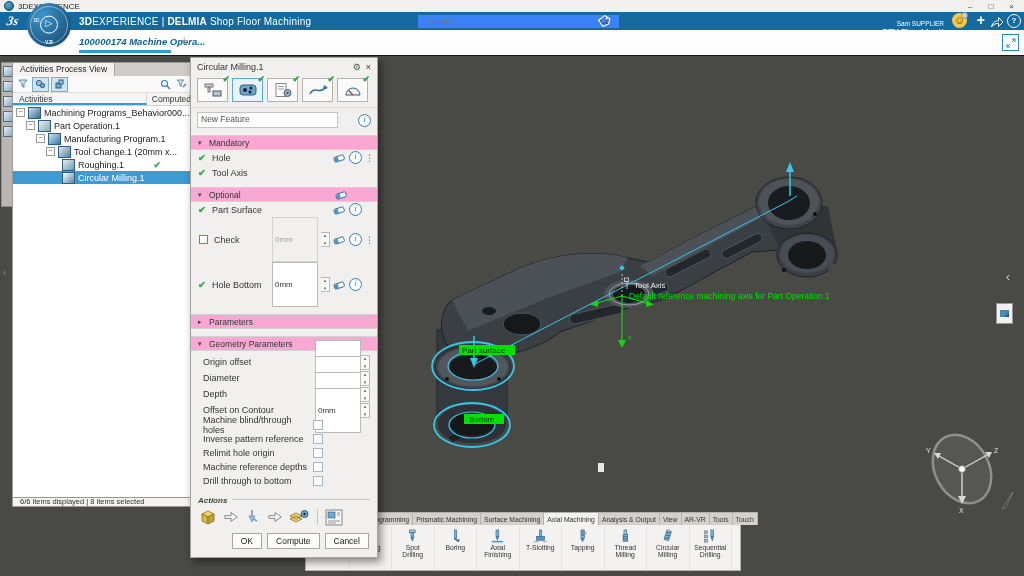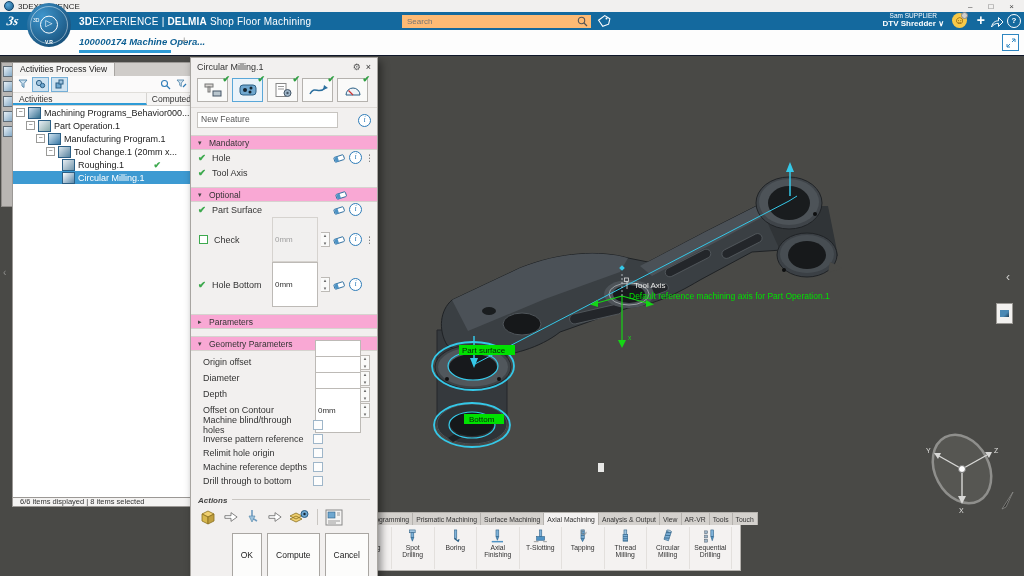--- a/index.html
+++ b/index.html
@@ -13,25 +13,25 @@
          background:radial-gradient(circle at 35% 35%,#5aa7d8,#1b5e8d);border:0.5px solid #0d3f66}
   .win-controls{margin-left:auto;display:flex;gap:16px;padding-right:10px;color:#444;font-size:8px}
   .win-controls span{cursor:default}
 
   
   .appbar{position:absolute;left:0;top:12px;width:1024px;height:18px;background:#14699e;color:#fff;z-index:55}
   .ds-logo{position:absolute;left:7px;top:1px;font-family:"Liberation Serif",serif;
            font-style:italic;font-weight:bold;font-size:13px;transform:skewX(-10deg)}
   .app-title{position:absolute;left:79px;top:4px;font-size:10px;letter-spacing:.2px;white-space:nowrap}
   .app-title b{font-weight:bold}
-  .search-wrap{position:absolute;left:402px;top:2.5px;width:183px;height:13px;background:#fdba74;
-               display:flex;align-items:center;padding:0 3px}
+  .search-wrap{position:absolute;left:418px;top:2.5px;width:183px;height:13px;background:#3b82f6;
+               display:flex;align-items:center;padding:0 9px}
   .search-wrap input{border:0;outline:0;flex:1;font-size:8px;color:#333;background:transparent;min-width:0}
   .tagbtn{position:absolute;left:597px;top:2px;width:14px;height:14px}
-  .user-block{position:absolute;right:80px;top:0;text-align:center;font-size:6.5px;line-height:8px;white-space:nowrap}
+  .user-block{position:absolute;right:80px;top:8px;text-align:right;font-size:6.5px;line-height:8px;white-space:nowrap}
   .user-block .ws{font-size:8px;font-weight:bold}
   .avatar{position:absolute;right:57px;top:1px;width:15px;height:15px;border-radius:50%;background:#f7c948;
           color:#6b4400;font-size:11px;line-height:14px;text-align:center}
   .avatar .dot{position:absolute;right:-1px;top:-1px;width:5px;height:5px;border-radius:50%;background:#cfcfcd;border:1px solid #888}
   .hplus{position:absolute;right:39px;top:0px;font-size:14px;font-weight:bold}
   .share-btn{position:absolute;right:20px;top:2px;width:14px;height:13px}
   .hhelp{position:absolute;right:3px;top:2px;width:12px;height:12px;border:1.2px solid #fff;border-radius:50%;
          font-size:8px;line-height:11px;text-align:center;font-weight:bold}
 
   
@@ -122,21 +122,21 @@
   .frow{height:16px;display:flex;align-items:center;padding:0 7px 0 12px}
   .cbrow{height:14px;display:flex;align-items:center;padding:0 7px 0 12px}
   .cb{width:8px;height:8px;border:1px solid #9fb6c9;background:#fdfdfd;flex:none;margin-right:47px}
   .actions{margin:7px 7px 0;position:relative}
   .actions::before{content:"";position:absolute;top:4px;left:0;right:0;border-top:1px solid #c9c6c2}
   .actions-label{position:relative;display:inline-block;background:#f2f0ef;padding-right:5px;
                  font-size:8px;font-style:italic;font-weight:bold;color:#444}
   .action-icons{display:flex;align-items:center;gap:5px;margin-top:3px}
   .asep{width:1px;height:16px;background:#c9c6c2;margin:0 2px}
   .dlg-buttons{display:flex;justify-content:flex-end;gap:5px;padding:7px 8px 8px}
-  .dbtn{border:1px solid #a9a6a2;background:#fcfcfb;border-radius:0;font-size:8.5px;padding:16px 8px;color:#222}
+  .dbtn{border:1px solid #a9a6a2;background:#fcfcfb;border-radius:0;font-size:8.5px;padding:2px 8px;color:#222}
 
   
   .ribbon{position:absolute;left:305px;top:457px;width:436px;z-index:25}
   .ribbon-tabs{display:flex;height:13px;font-size:6.8px;color:#333}
   .rtab{background:#d4d1cd;border-right:1px solid #b5b2ae;border-top:1px solid #b5b2ae;padding:0 3px;
         display:flex;align-items:center;white-space:nowrap}
   .rtab:first-child{border-left:1px solid #b5b2ae}
   .rtab.active{background:#f4f2f1}
   .ribbon-body{height:42px;background:#f4f2f1;border:1px solid #b5b2ae;border-top:0;display:flex;padding:2px 1px 1px}
   .rbtn{width:41.5px;display:flex;flex-direction:column;align-items:center;font-size:6.8px;line-height:7px;

